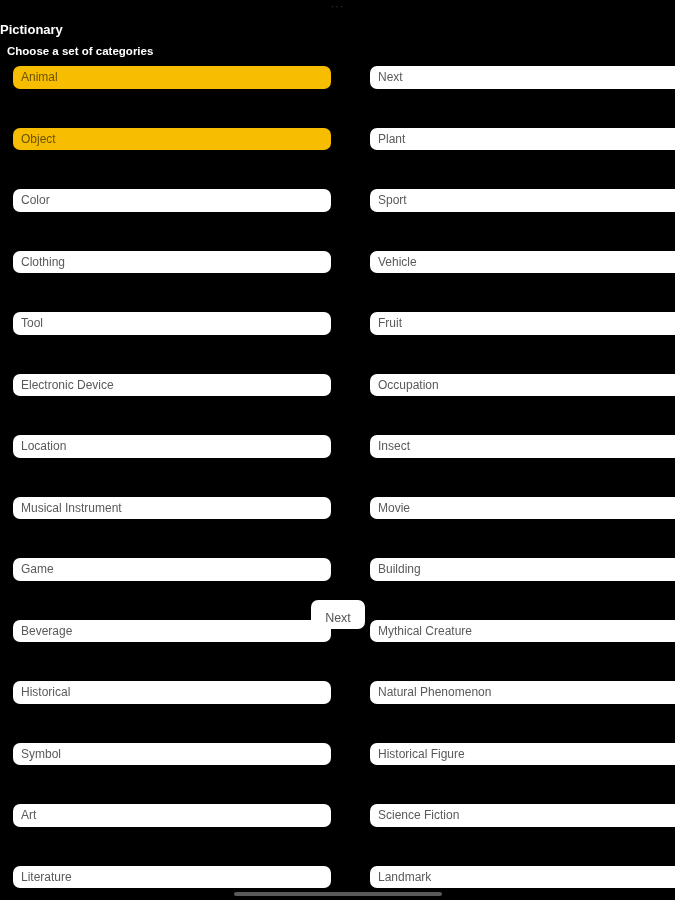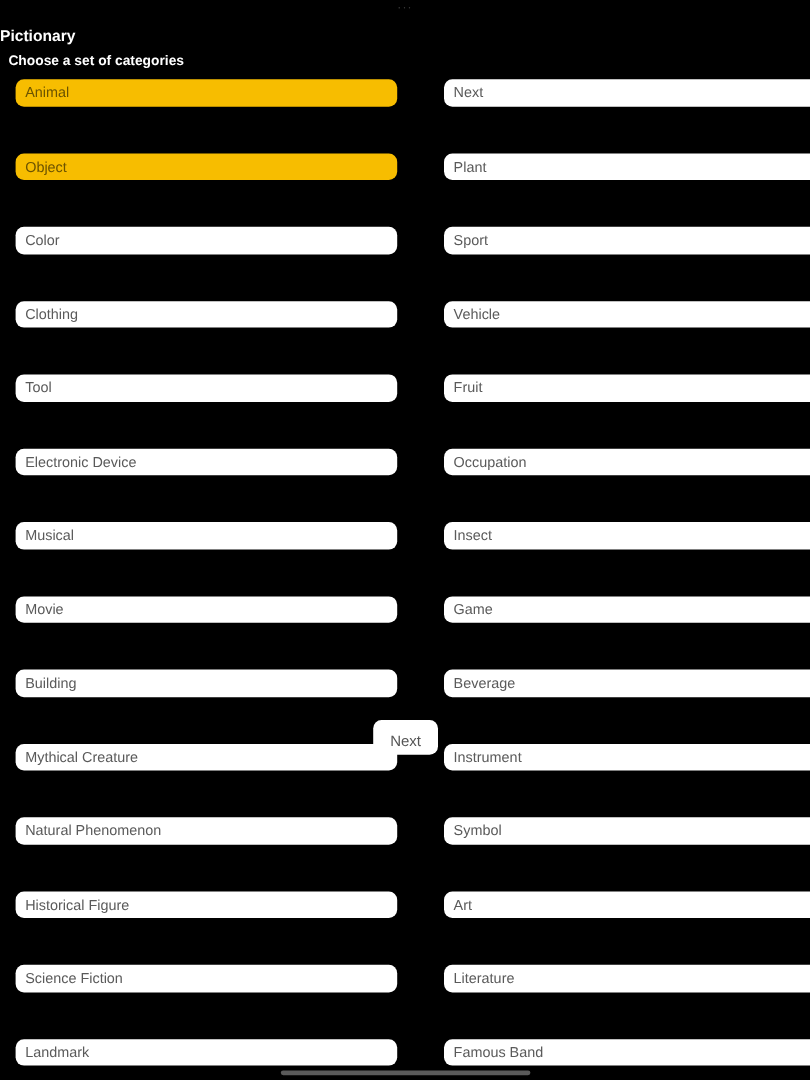--- a/index.html
+++ b/index.html
@@ -115,28 +115,29 @@
     <div class="cat selected" aria-pressed="true">Object</div>
     <div class="cat" aria-pressed="false">Plant</div>
     <div class="cat" aria-pressed="false">Color</div>
     <div class="cat" aria-pressed="false">Sport</div>
     <div class="cat" aria-pressed="false">Clothing</div>
     <div class="cat" aria-pressed="false">Vehicle</div>
     <div class="cat" aria-pressed="false">Tool</div>
     <div class="cat" aria-pressed="false">Fruit</div>
     <div class="cat" aria-pressed="false">Electronic Device</div>
     <div class="cat" aria-pressed="false">Occupation</div>
-    <div class="cat" aria-pressed="false">Musical</div>
+    <div class="cat" aria-pressed="false">Location</div>
     <div class="cat" aria-pressed="false">Insect</div>
+    <div class="cat" aria-pressed="false">Musical Instrument</div>
     <div class="cat" aria-pressed="false">Movie</div>
     <div class="cat" aria-pressed="false">Game</div>
     <div class="cat" aria-pressed="false">Building</div>
     <div class="cat" aria-pressed="false">Beverage</div>
     <div class="cat" aria-pressed="false">Mythical Creature</div>
-    <div class="cat" aria-pressed="false">Instrument</div>
+    <div class="cat" aria-pressed="false">Historical</div>
     <div class="cat" aria-pressed="false">Natural Phenomenon</div>
     <div class="cat" aria-pressed="false">Symbol</div>
     <div class="cat" aria-pressed="false">Historical Figure</div>
     <div class="cat" aria-pressed="false">Art</div>
     <div class="cat" aria-pressed="false">Science Fiction</div>
     <div class="cat" aria-pressed="false">Literature</div>
     <div class="cat" aria-pressed="false">Landmark</div>
     <div class="cat" aria-pressed="false">Famous Band</div>
   </div>
 

